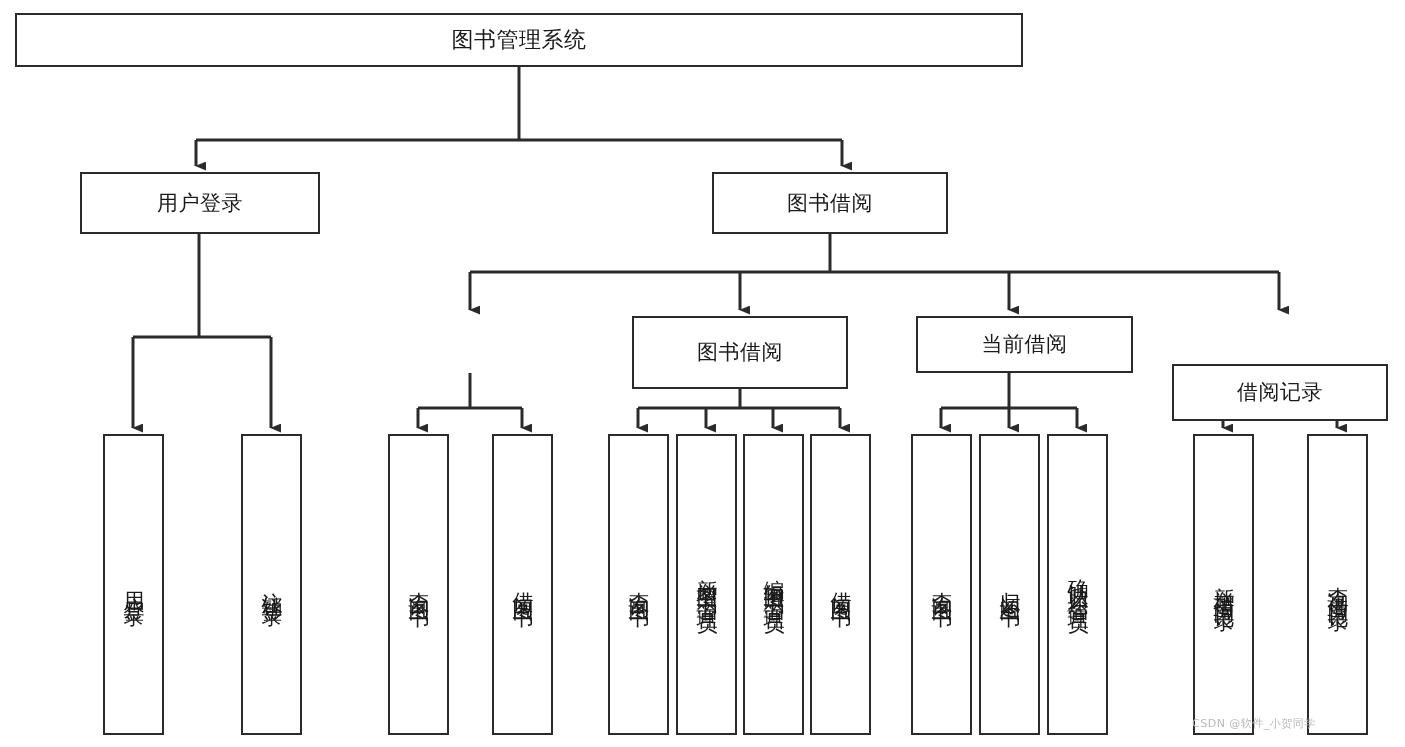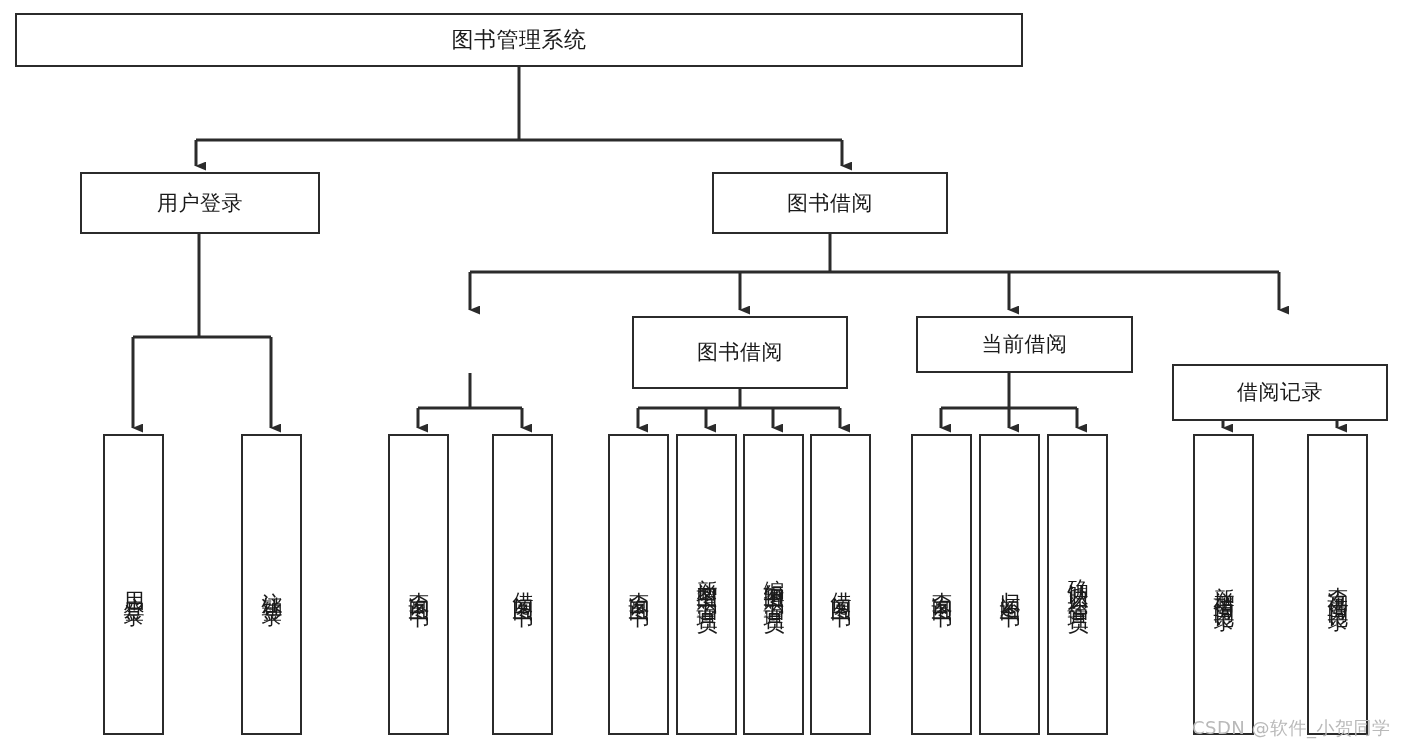--- a/index.html
+++ b/index.html
@@ -59,21 +59,21 @@
     writing-mode: vertical-rl;
     text-orientation: upright;
     font-size: 21px;
     line-height: 1.0;
     letter-spacing: 5px;
     white-space: nowrap;
     text-align: center;
   }
   .watermark {
     position: absolute;
-    font-size: 18px;
+    font-size: 11px;
     color: #b9b9b9;
     white-space: nowrap;
     letter-spacing: 0.5px;
   }
 </style>
 </head>
 <body>
 
 <div id="diagram-root">
 

